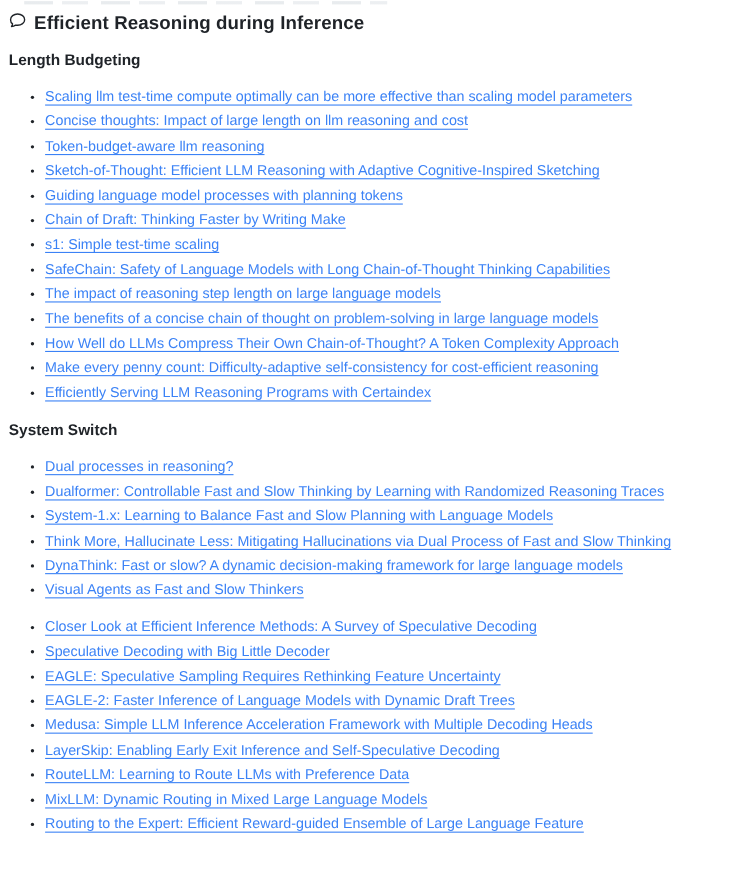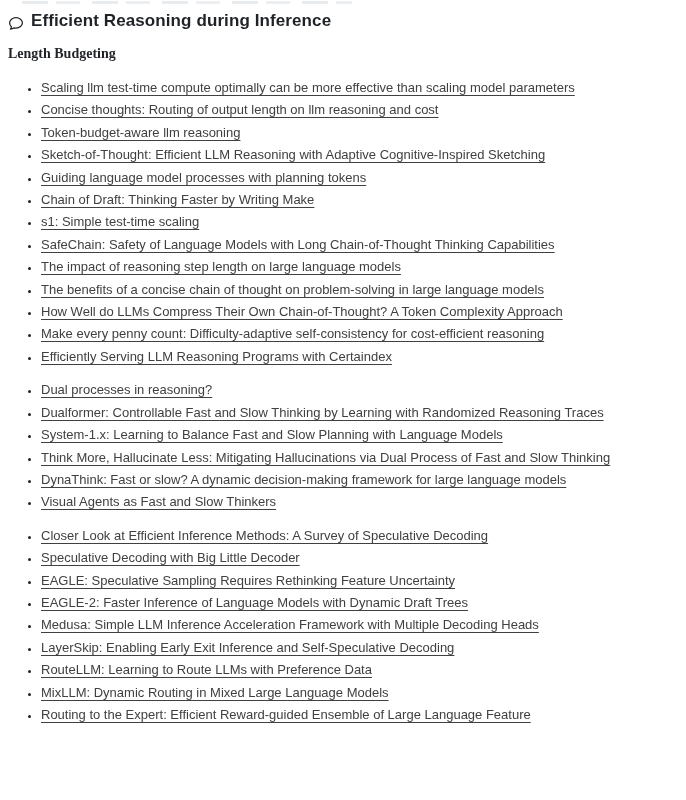--- a/index.html
+++ b/index.html
@@ -18,51 +18,50 @@
     position: absolute;
     top: 1px; left: 22px;
     width: 330px; height: 3px;
     background: repeating-linear-gradient(90deg,
       #e3e7ea 0 26px, transparent 26px 34px,
       #e8ebee 34px 58px, transparent 58px 70px);
     opacity: .8;
   }
   .page-title {
     display: flex;
-    align-items: flex-end;
+    align-items: flex-start;
     gap: 7px;
     font-size: 17px;
     font-weight: 700;
     line-height: 22px;
     margin: 0 0 12px 0;
     letter-spacing: .1px;
   }
   .title-icon { display: inline-flex; flex: 0 0 auto; margin-top: 1px; }
   .section-heading {
     font-size: 14px;
     font-weight: 700;
     line-height: 20px;
     margin: 0 0 14px 0;
     color: #1f2328;
-    font-family: Liberation Serif, serif;
   }
   ul.paper-list {
     margin: 0 0 14px 0;
     padding: 0 0 0 33px;
     list-style: disc outside;
   }
   ul.paper-list li {
     font-size: 13px;
     line-height: 19.4px;
     color: #1f2328;
   }
   ul.paper-list li + li { margin-top: 3px; }
   ul.paper-list li::marker { color: #1f2328; font-size: 11px; }
   a.paper-link {
-    color: #404040;
+    color: #3b82f6;
     text-decoration: underline;
     text-decoration-thickness: 1px;
     text-underline-offset: 2.5px;
     cursor: pointer;
   }
 </style>
 </head>
 <body>
 
 <div class="top-remnant"></div>
@@ -74,36 +73,37 @@
     </svg>
   </span>
   <span>Efficient Reasoning during Inference</span>
 </h2>
 
 <div id="sections">
   <section>
     <h4 class="section-heading">Length Budgeting</h4>
     <ul class="paper-list">
         <li><a class="paper-link">Scaling llm test-time compute optimally can be more effective than scaling model parameters</a></li>
-        <li><a class="paper-link">Concise thoughts: Routing of output length on llm reasoning and cost</a></li>
+        <li><a class="paper-link">Concise thoughts: Impact of large length on llm reasoning and cost</a></li>
         <li><a class="paper-link">Token-budget-aware llm reasoning</a></li>
         <li><a class="paper-link">Sketch-of-Thought: Efficient LLM Reasoning with Adaptive Cognitive-Inspired Sketching</a></li>
         <li><a class="paper-link">Guiding language model processes with planning tokens</a></li>
         <li><a class="paper-link">Chain of Draft: Thinking Faster by Writing Make</a></li>
         <li><a class="paper-link">s1: Simple test-time scaling</a></li>
         <li><a class="paper-link">SafeChain: Safety of Language Models with Long Chain-of-Thought Thinking Capabilities</a></li>
         <li><a class="paper-link">The impact of reasoning step length on large language models</a></li>
         <li><a class="paper-link">The benefits of a concise chain of thought on problem-solving in large language models</a></li>
         <li><a class="paper-link">How Well do LLMs Compress Their Own Chain-of-Thought? A Token Complexity Approach</a></li>
         <li><a class="paper-link">Make every penny count: Difficulty-adaptive self-consistency for cost-efficient reasoning</a></li>
         <li><a class="paper-link">Efficiently Serving LLM Reasoning Programs with Certaindex</a></li>
       </ul>
   </section>
 
   <section>
+    <h4 class="section-heading">System Switch</h4>
     <ul class="paper-list">
         <li><a class="paper-link">Dual processes in reasoning?</a></li>
         <li><a class="paper-link">Dualformer: Controllable Fast and Slow Thinking by Learning with Randomized Reasoning Traces</a></li>
         <li><a class="paper-link">System-1.x: Learning to Balance Fast and Slow Planning with Language Models</a></li>
         <li><a class="paper-link">Think More, Hallucinate Less: Mitigating Hallucinations via Dual Process of Fast and Slow Thinking</a></li>
         <li><a class="paper-link">DynaThink: Fast or slow? A dynamic decision-making framework for large language models</a></li>
         <li><a class="paper-link">Visual Agents as Fast and Slow Thinkers</a></li>
       </ul>
   </section>
 

